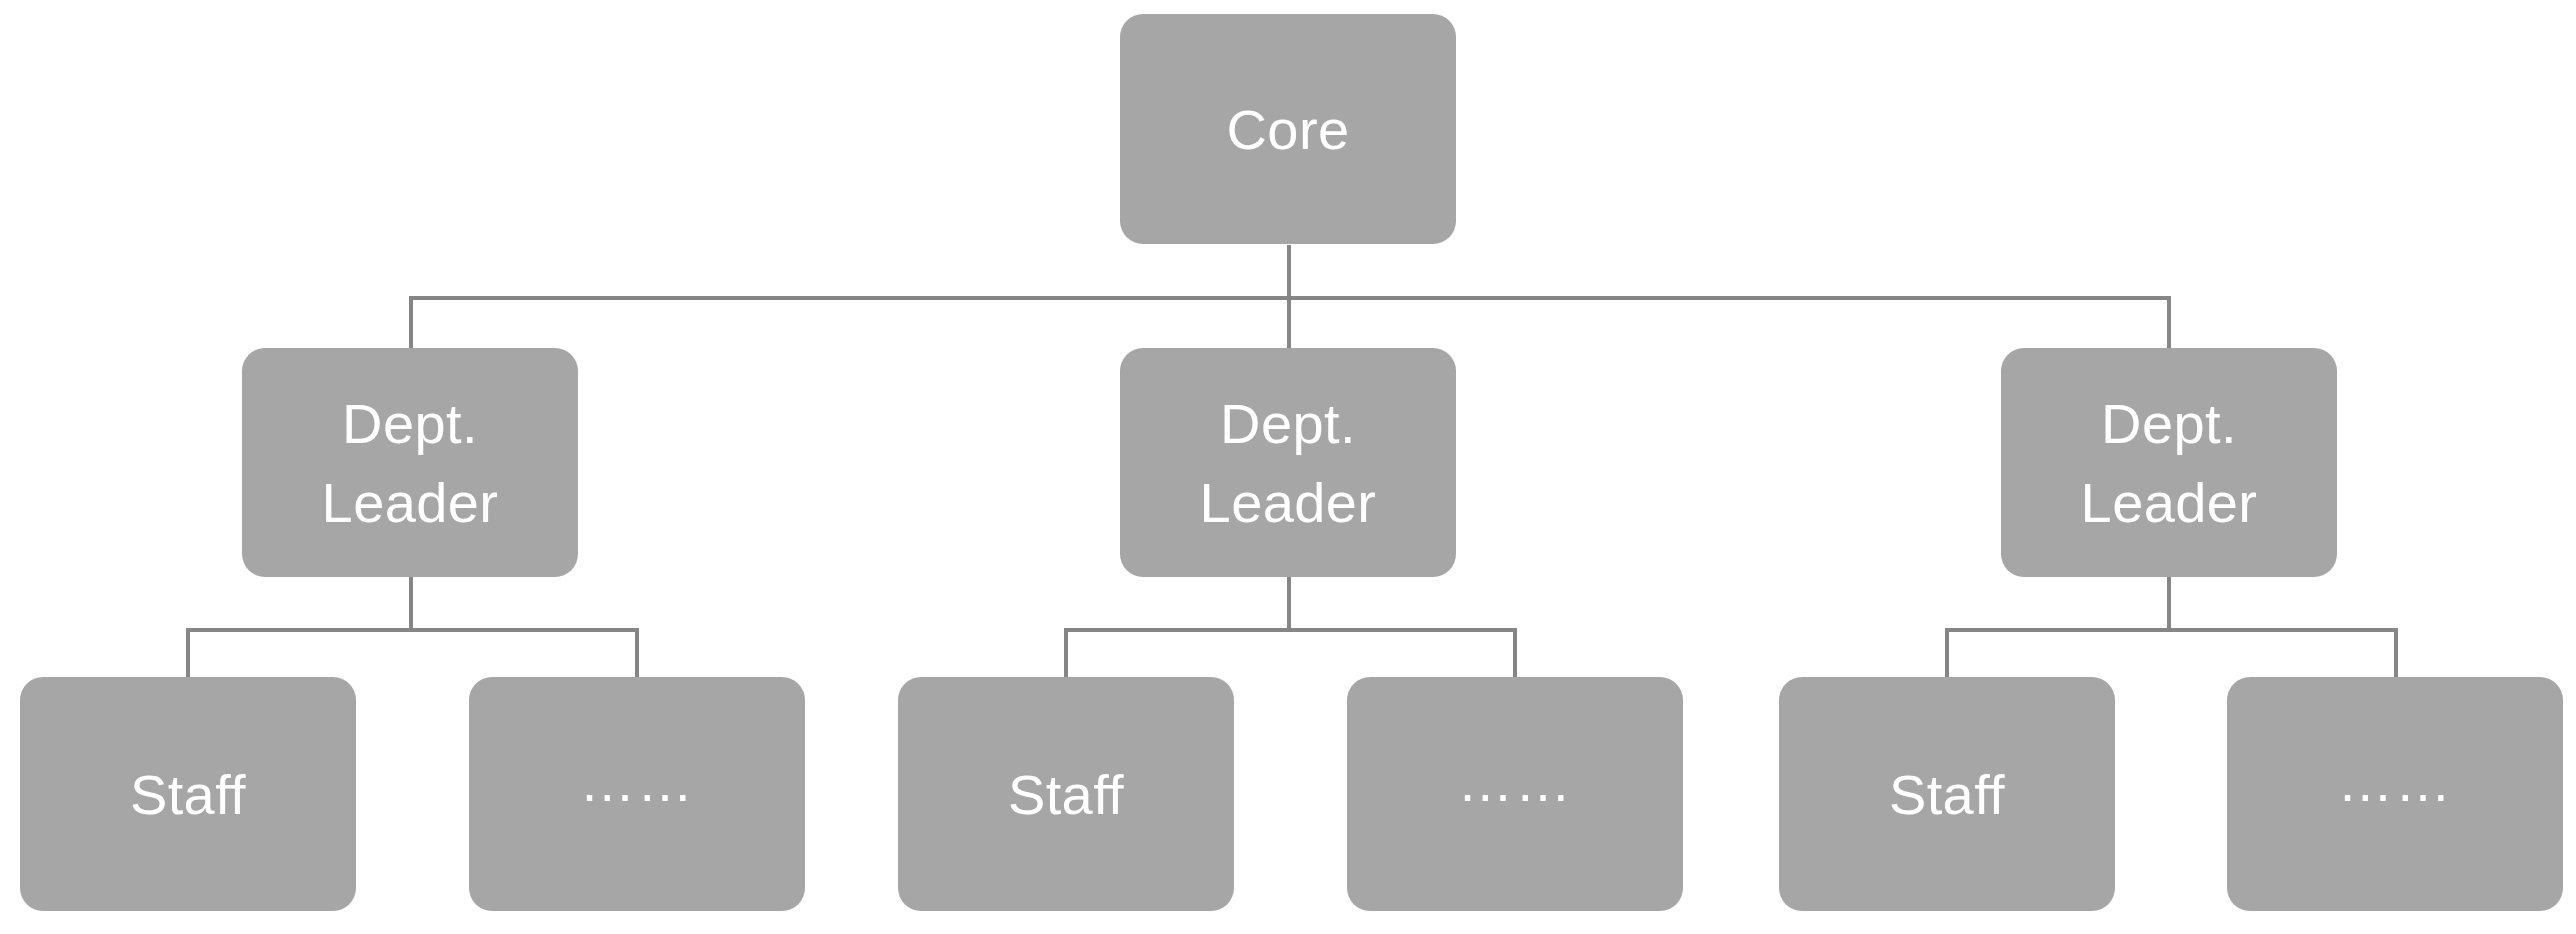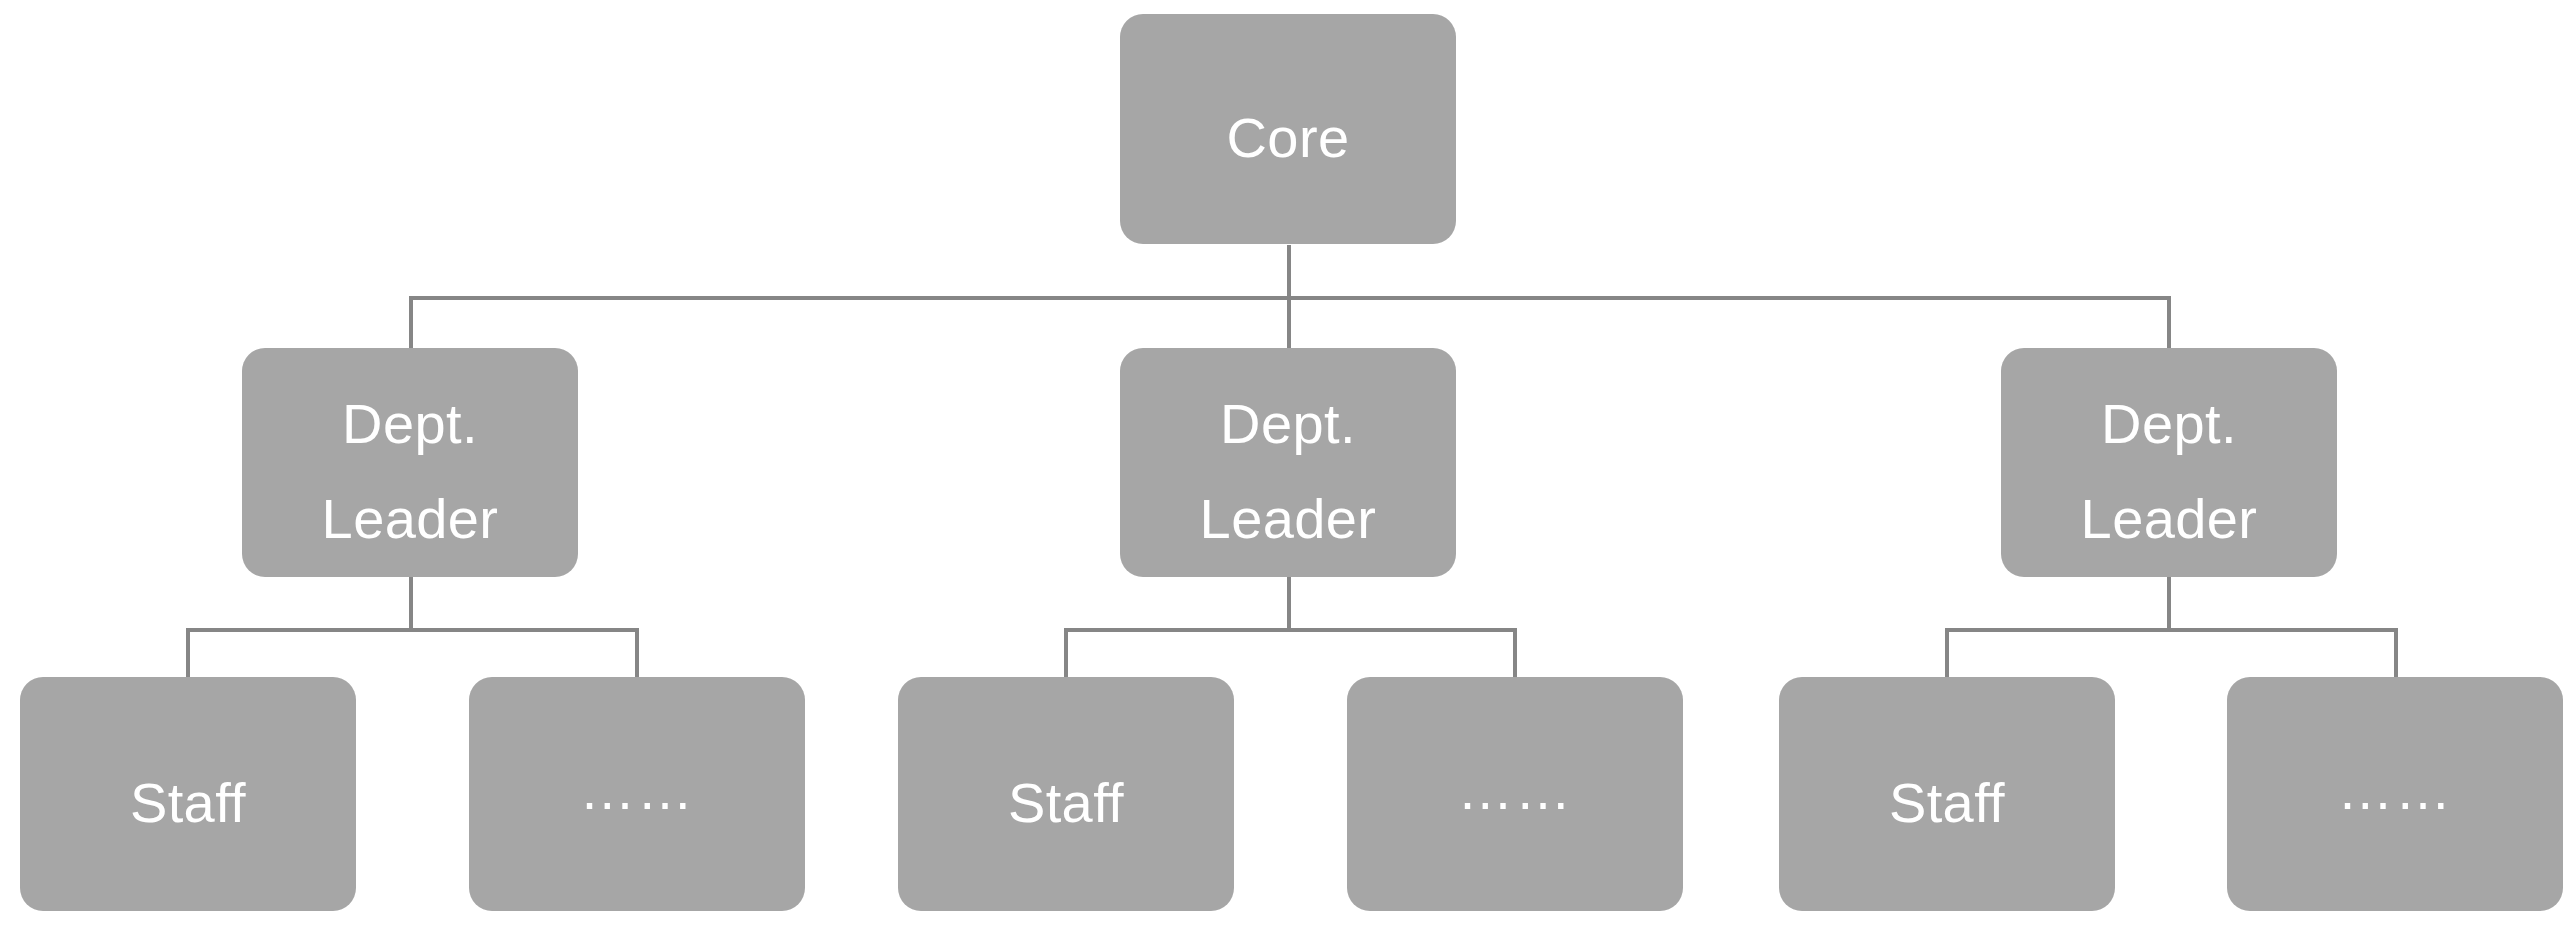--- a/index.html
+++ b/index.html
@@ -22,21 +22,21 @@
     border-radius: 23px;
     display: flex;
     flex-direction: column;
     align-items: center;
     justify-content: center;
     text-align: center;
     font-size: 56px;
     line-height: 79px;
     letter-spacing: 0.4px;
   }
-  .node span { display: block; margin-top: 16px; }
+  .node span { display: block; }
   .node .dots-label {
     transform: translateY(-0.24em);
     letter-spacing: 1.8px;
   }
   .vline, .hline {
     position: absolute;
     background: var(--connector, #868686);
   }
   .vline { width: 3.6px; }
   .hline { height: 3.6px; }

